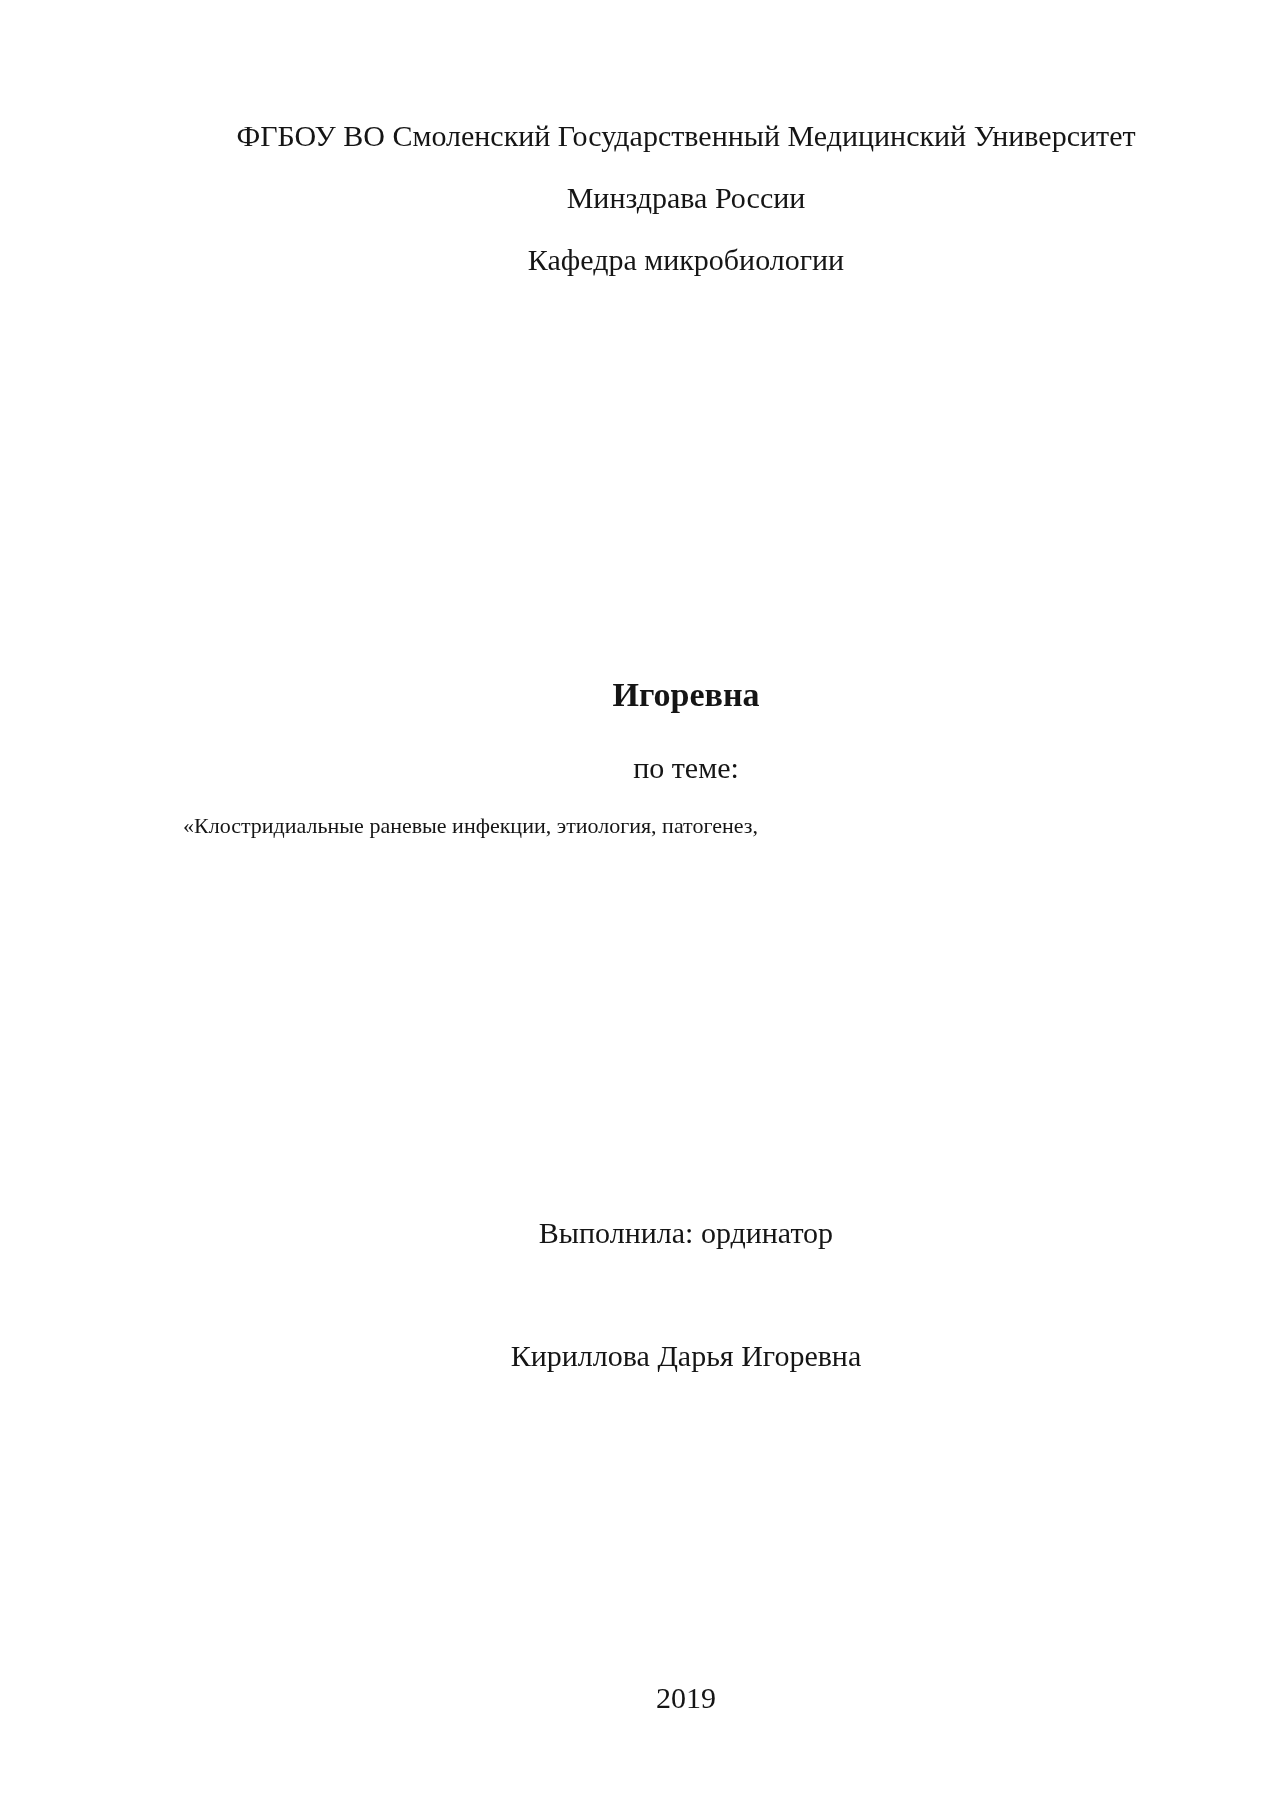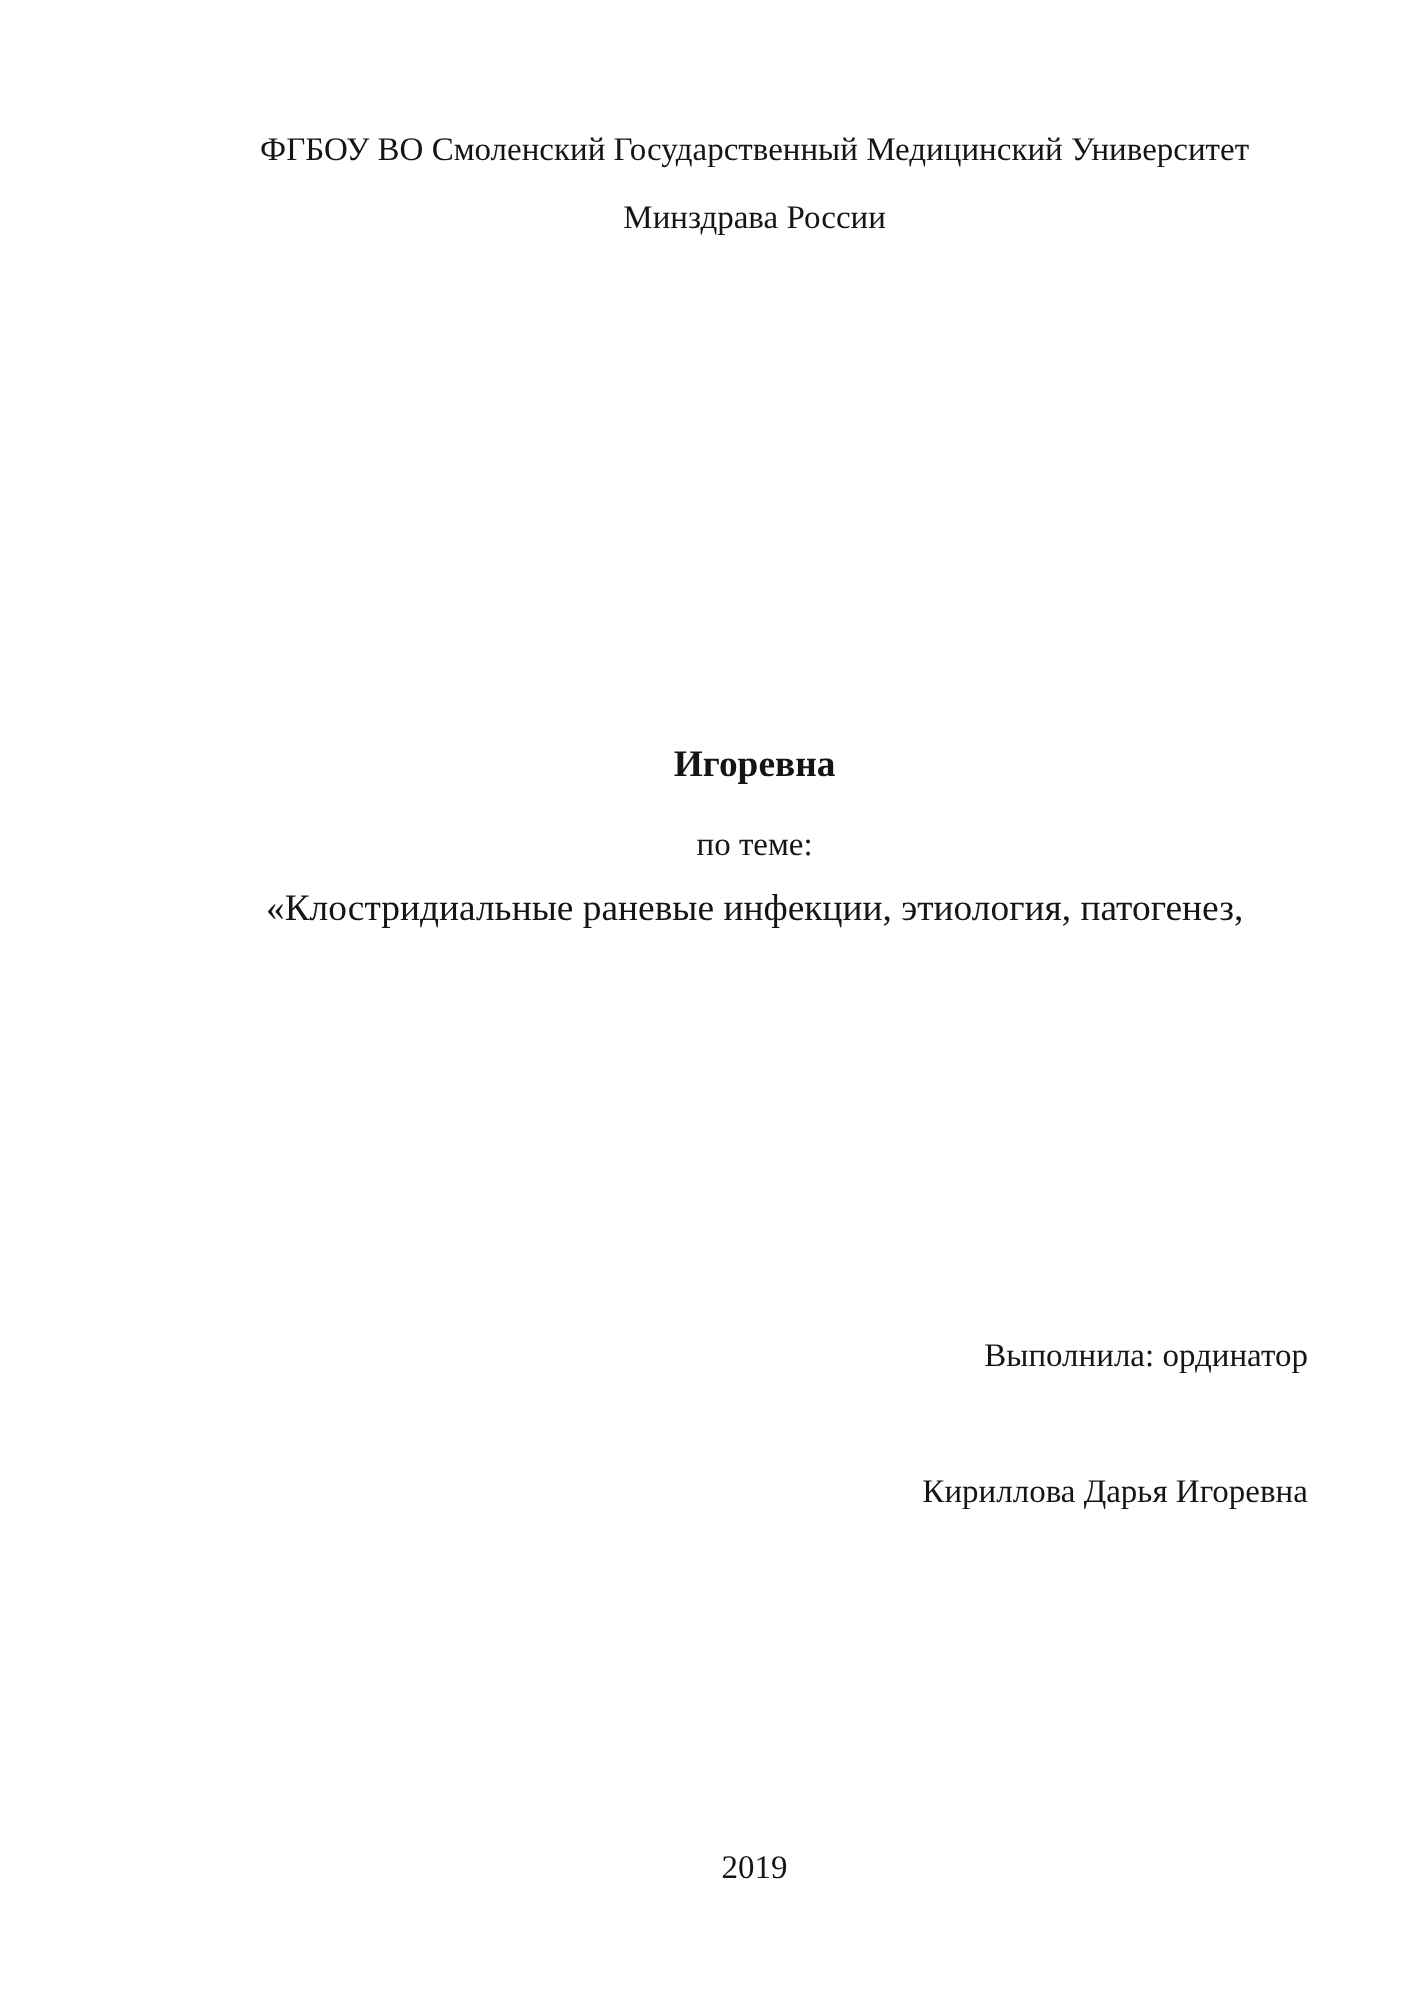--- a/index.html
+++ b/index.html
@@ -24,45 +24,46 @@
     position: absolute;
     left: 183px;
     right: 91px;
     font-size: 30px;
     line-height: 1.2;
     color: #151515;
     white-space: pre-wrap;
   }
 
   .center { text-align: center; }
-  .right  { text-align: right; }
+  .right  { text-align: center; }
 
   .doc-title {
     font-size: 34px;
     font-weight: 700;
   }
 
   .topic-block {
     position: absolute;
     left: 183px;
     right: 91px;
-    text-align: center;
-    font-size: 34px;
+    text-align: left;
+    font-size: 22px;
     line-height: 39px;
   }
 </style>
 </head>
 <body>
 
 <div class="page">
 
   <div class="line center" style="top:118px">ФГБОУ ВО Смоленский Государственный Медицинский Университет</div>
 
   <div class="line center" style="top:180px">Минздрава России</div>
 
+  <div class="line center" style="top:242px">Кафедра микробиологии</div>
 
   <div class="line center doc-title" style="top:675px">Игоревна</div>
 
   <div class="line center" style="top:750px">по теме:</div>
 
   <div class="topic-block" style="top:806px">
     <div>«Клостридиальные раневые инфекции, этиология, патогенез,</div>
   </div>
 
   <div class="line right" style="top:1215px">Выполнила: ординатор</div>

